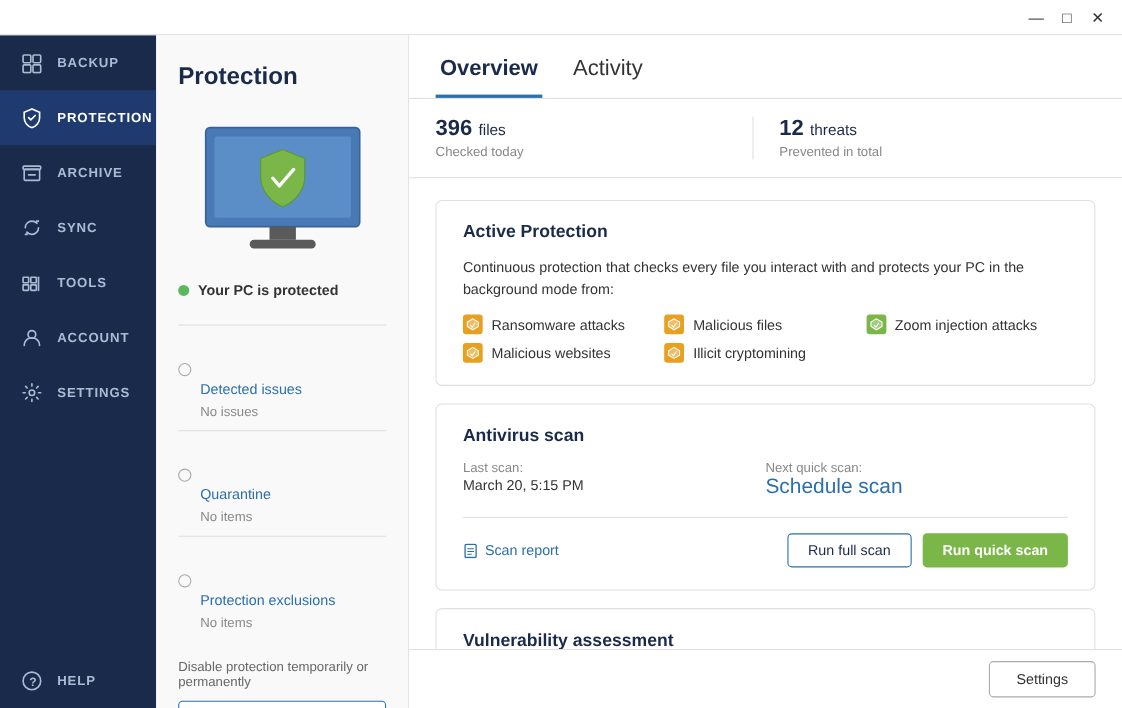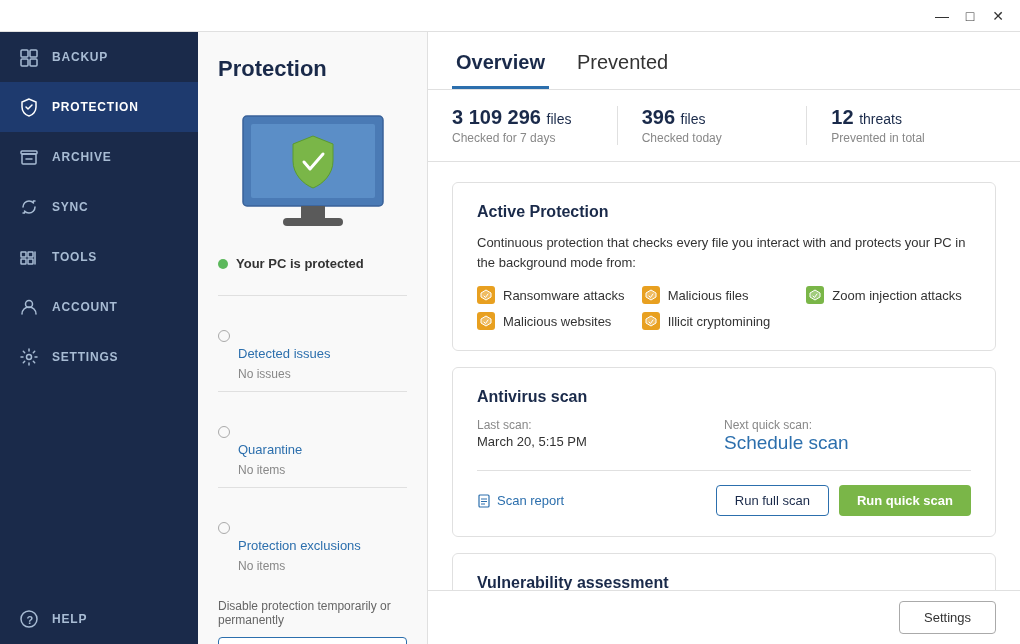--- a/index.html
+++ b/index.html
@@ -6,21 +6,21 @@
     body { font-family: 'Segoe UI', Arial, sans-serif; background: #fff; width: 1020px; height: 644px; overflow: hidden; display: flex; flex-direction: column; }
 
     .window-frame { display: flex; flex-direction: column; height: 644px; }
 
     .title-bar { display: flex; justify-content: flex-end; align-items: center; height: 32px; background: #fff; padding: 0 8px; border-bottom: 1px solid #e0e0e0; }
     .title-bar-btn { width: 28px; height: 28px; display: flex; align-items: center; justify-content: center; cursor: pointer; font-size: 14px; color: #333; background: none; border: none; }
 
     .app-body { display: flex; flex: 1; overflow: hidden; }
 
     
-    .sidebar { width: 198px; background: #1a2a4a; display: flex; flex-direction: column; color: #fff; }
+    .sidebar { width: 142px; background: #1a2a4a; display: flex; flex-direction: column; color: #fff; }
     .sidebar-item { display: flex; align-items: center; gap: 12px; padding: 14px 18px; cursor: pointer; font-size: 13px; font-weight: 600; letter-spacing: 0.5px; color: #a8bcd4; }
     .sidebar-item.active { background: #1e3a6e; color: #fff; }
     .sidebar-item .s-icon { width: 22px; height: 22px; display: flex; align-items: center; justify-content: center; flex-shrink: 0; }
     .sidebar-item-label { text-transform: uppercase; font-size: 12px; letter-spacing: 0.8px; }
 
     .sidebar-bottom { margin-top: auto; }
 
     
     .content-panel { width: 230px; background: #f9f9f9; border-right: 1px solid #e0e0e0; display: flex; flex-direction: column; padding: 24px 20px; }
     .content-panel-title { font-size: 22px; font-weight: 600; color: #1a2a4a; margin-bottom: 24px; }
@@ -245,30 +245,24 @@
           <span>Turn off protection</span>
           <span>▾</span>
         </button>
       </div>
     </div>
 
     <div class="main-area">
 
       <div class="tabs-bar">
         <div class="tab active">Overview</div>
-        <div class="tab">Prevented</div>
+        <div class="tab">Activity</div>
       </div>
 
       <div class="stats-bar">
-        <div class="stat-item">
-          <div class="stat-number">
-            <span>3 109 296</span> <span style="font-size:14px; font-weight:400;">files</span>
-          </div>
-          <div class="stat-label">Checked for 7 days</div>
-        </div>
         <div class="stat-item">
           <div class="stat-number">
             <span>396</span> <span style="font-size:14px; font-weight:400;">files</span>
           </div>
           <div class="stat-label">Checked today</div>
         </div>
         <div class="stat-item">
           <div class="stat-number">
             <span>12</span> <span style="font-size:14px; font-weight:400;">threats</span>
           </div>

